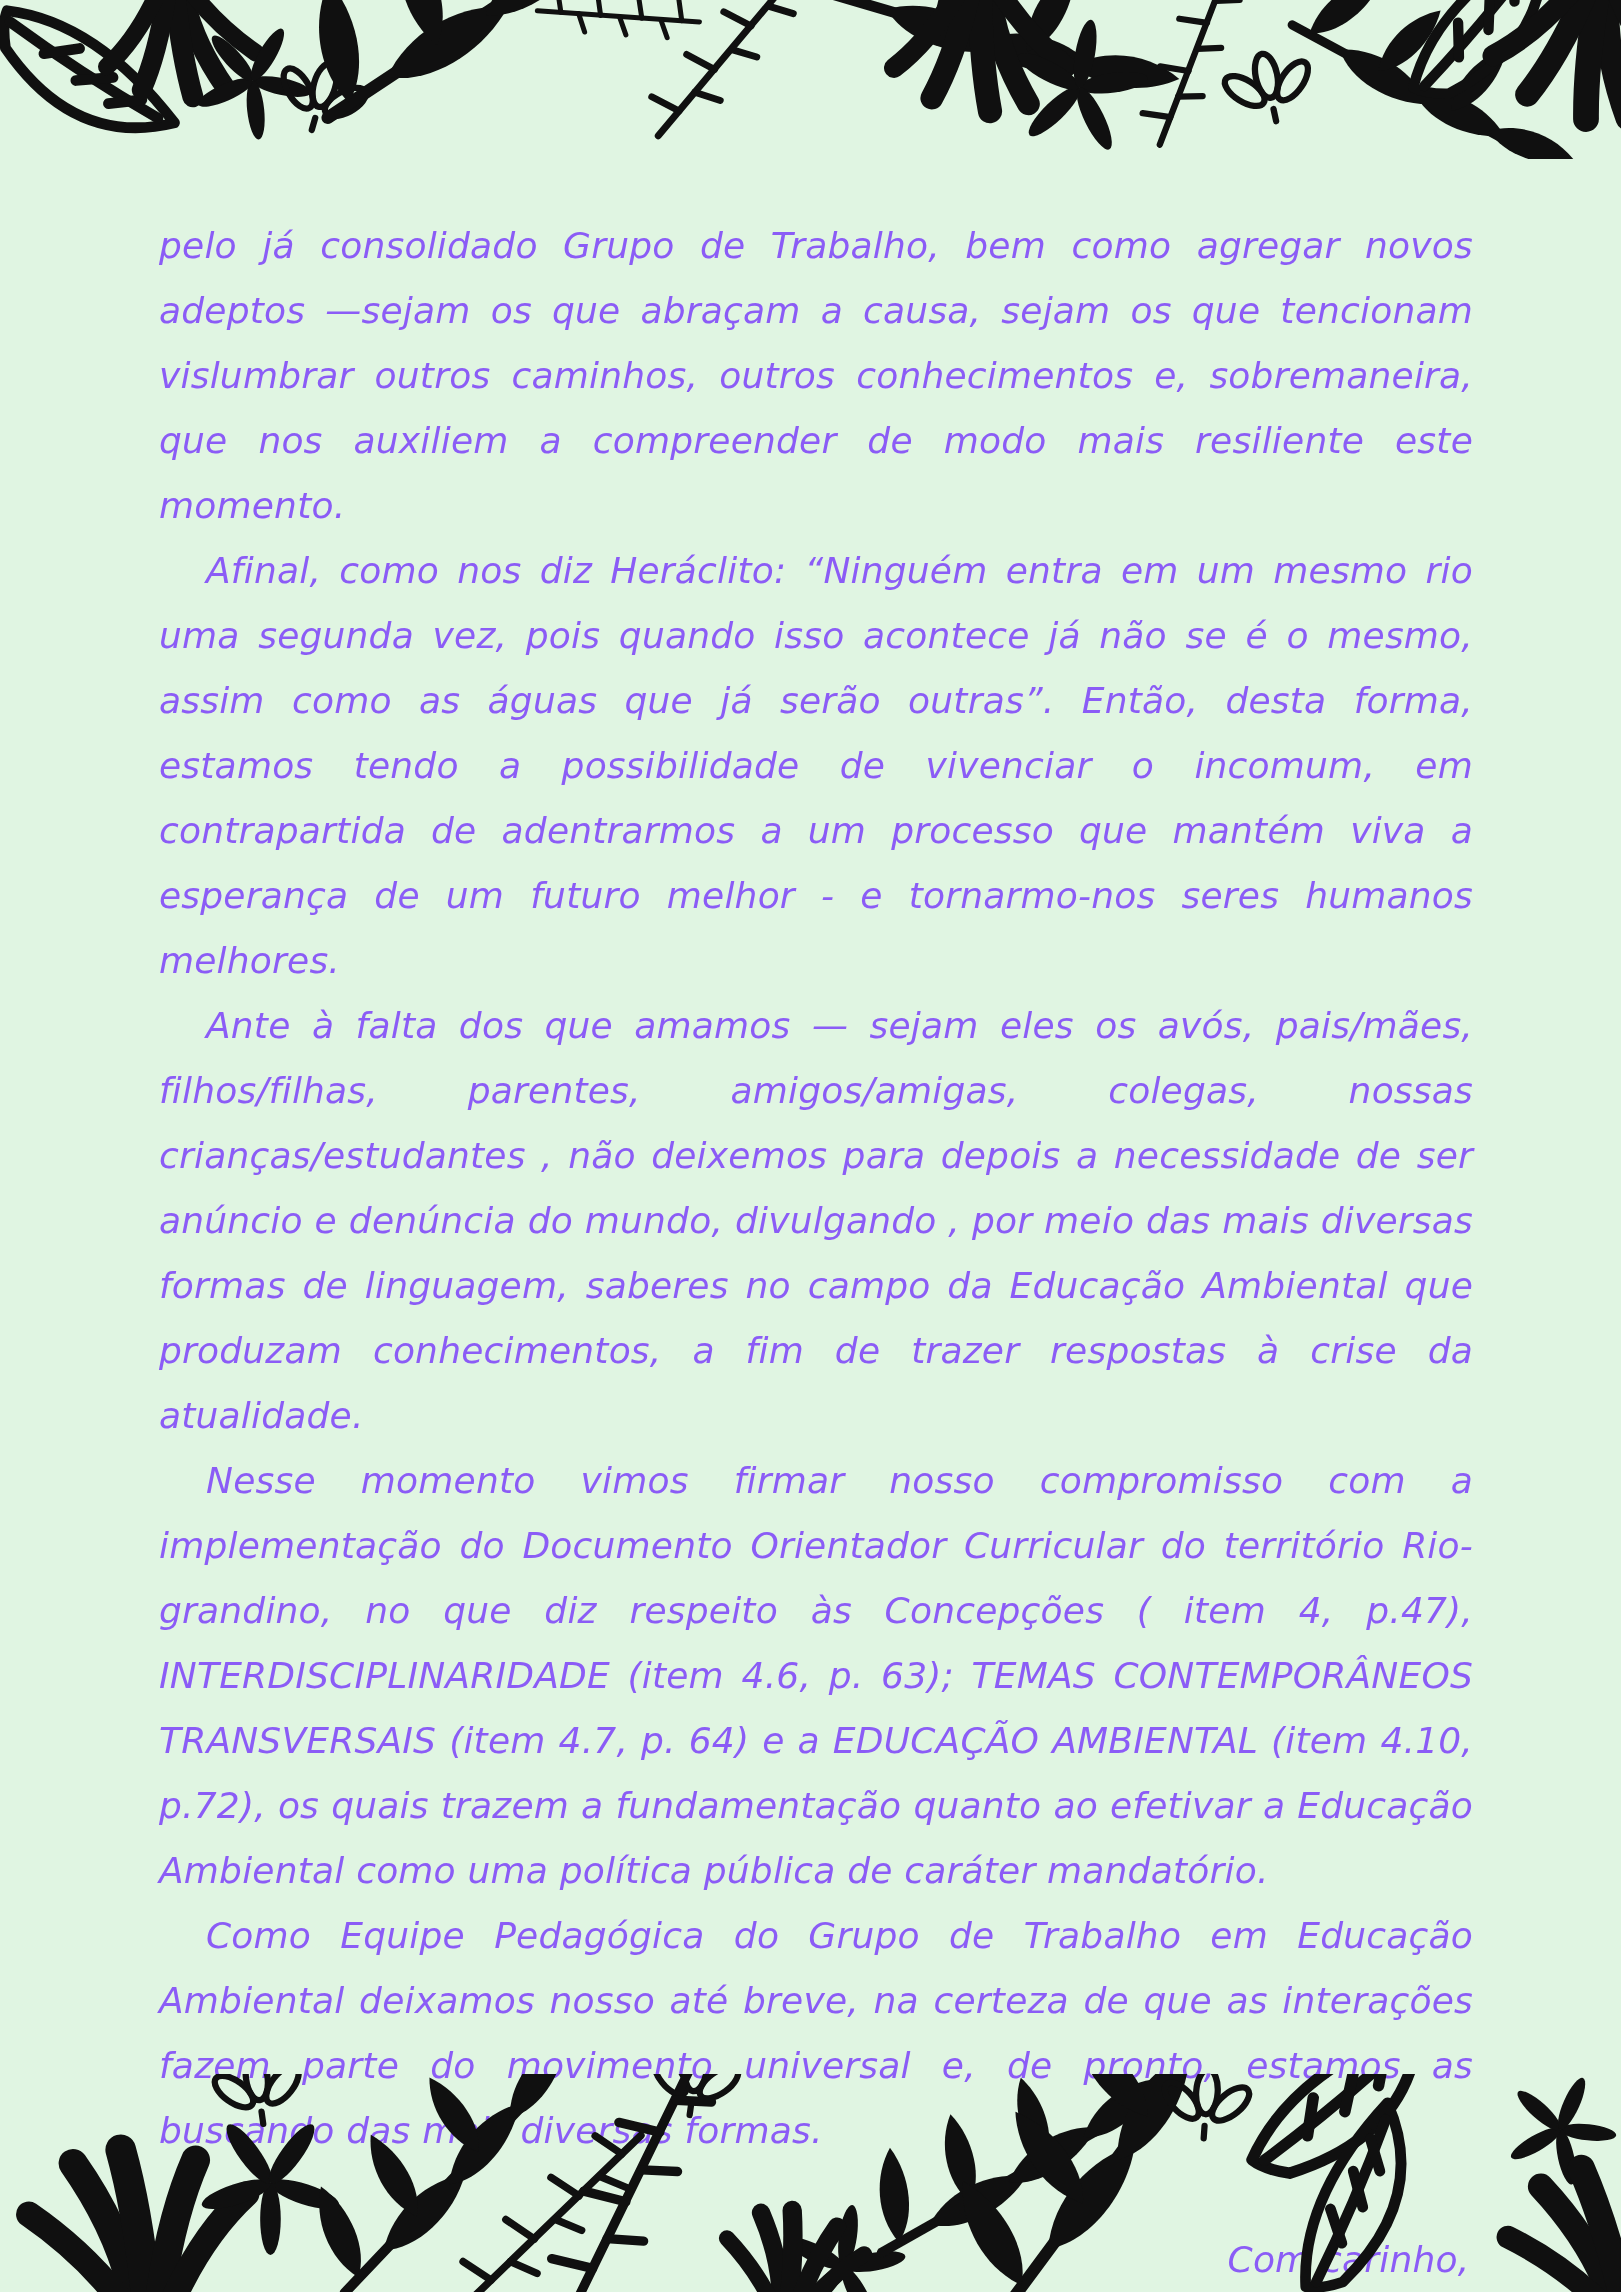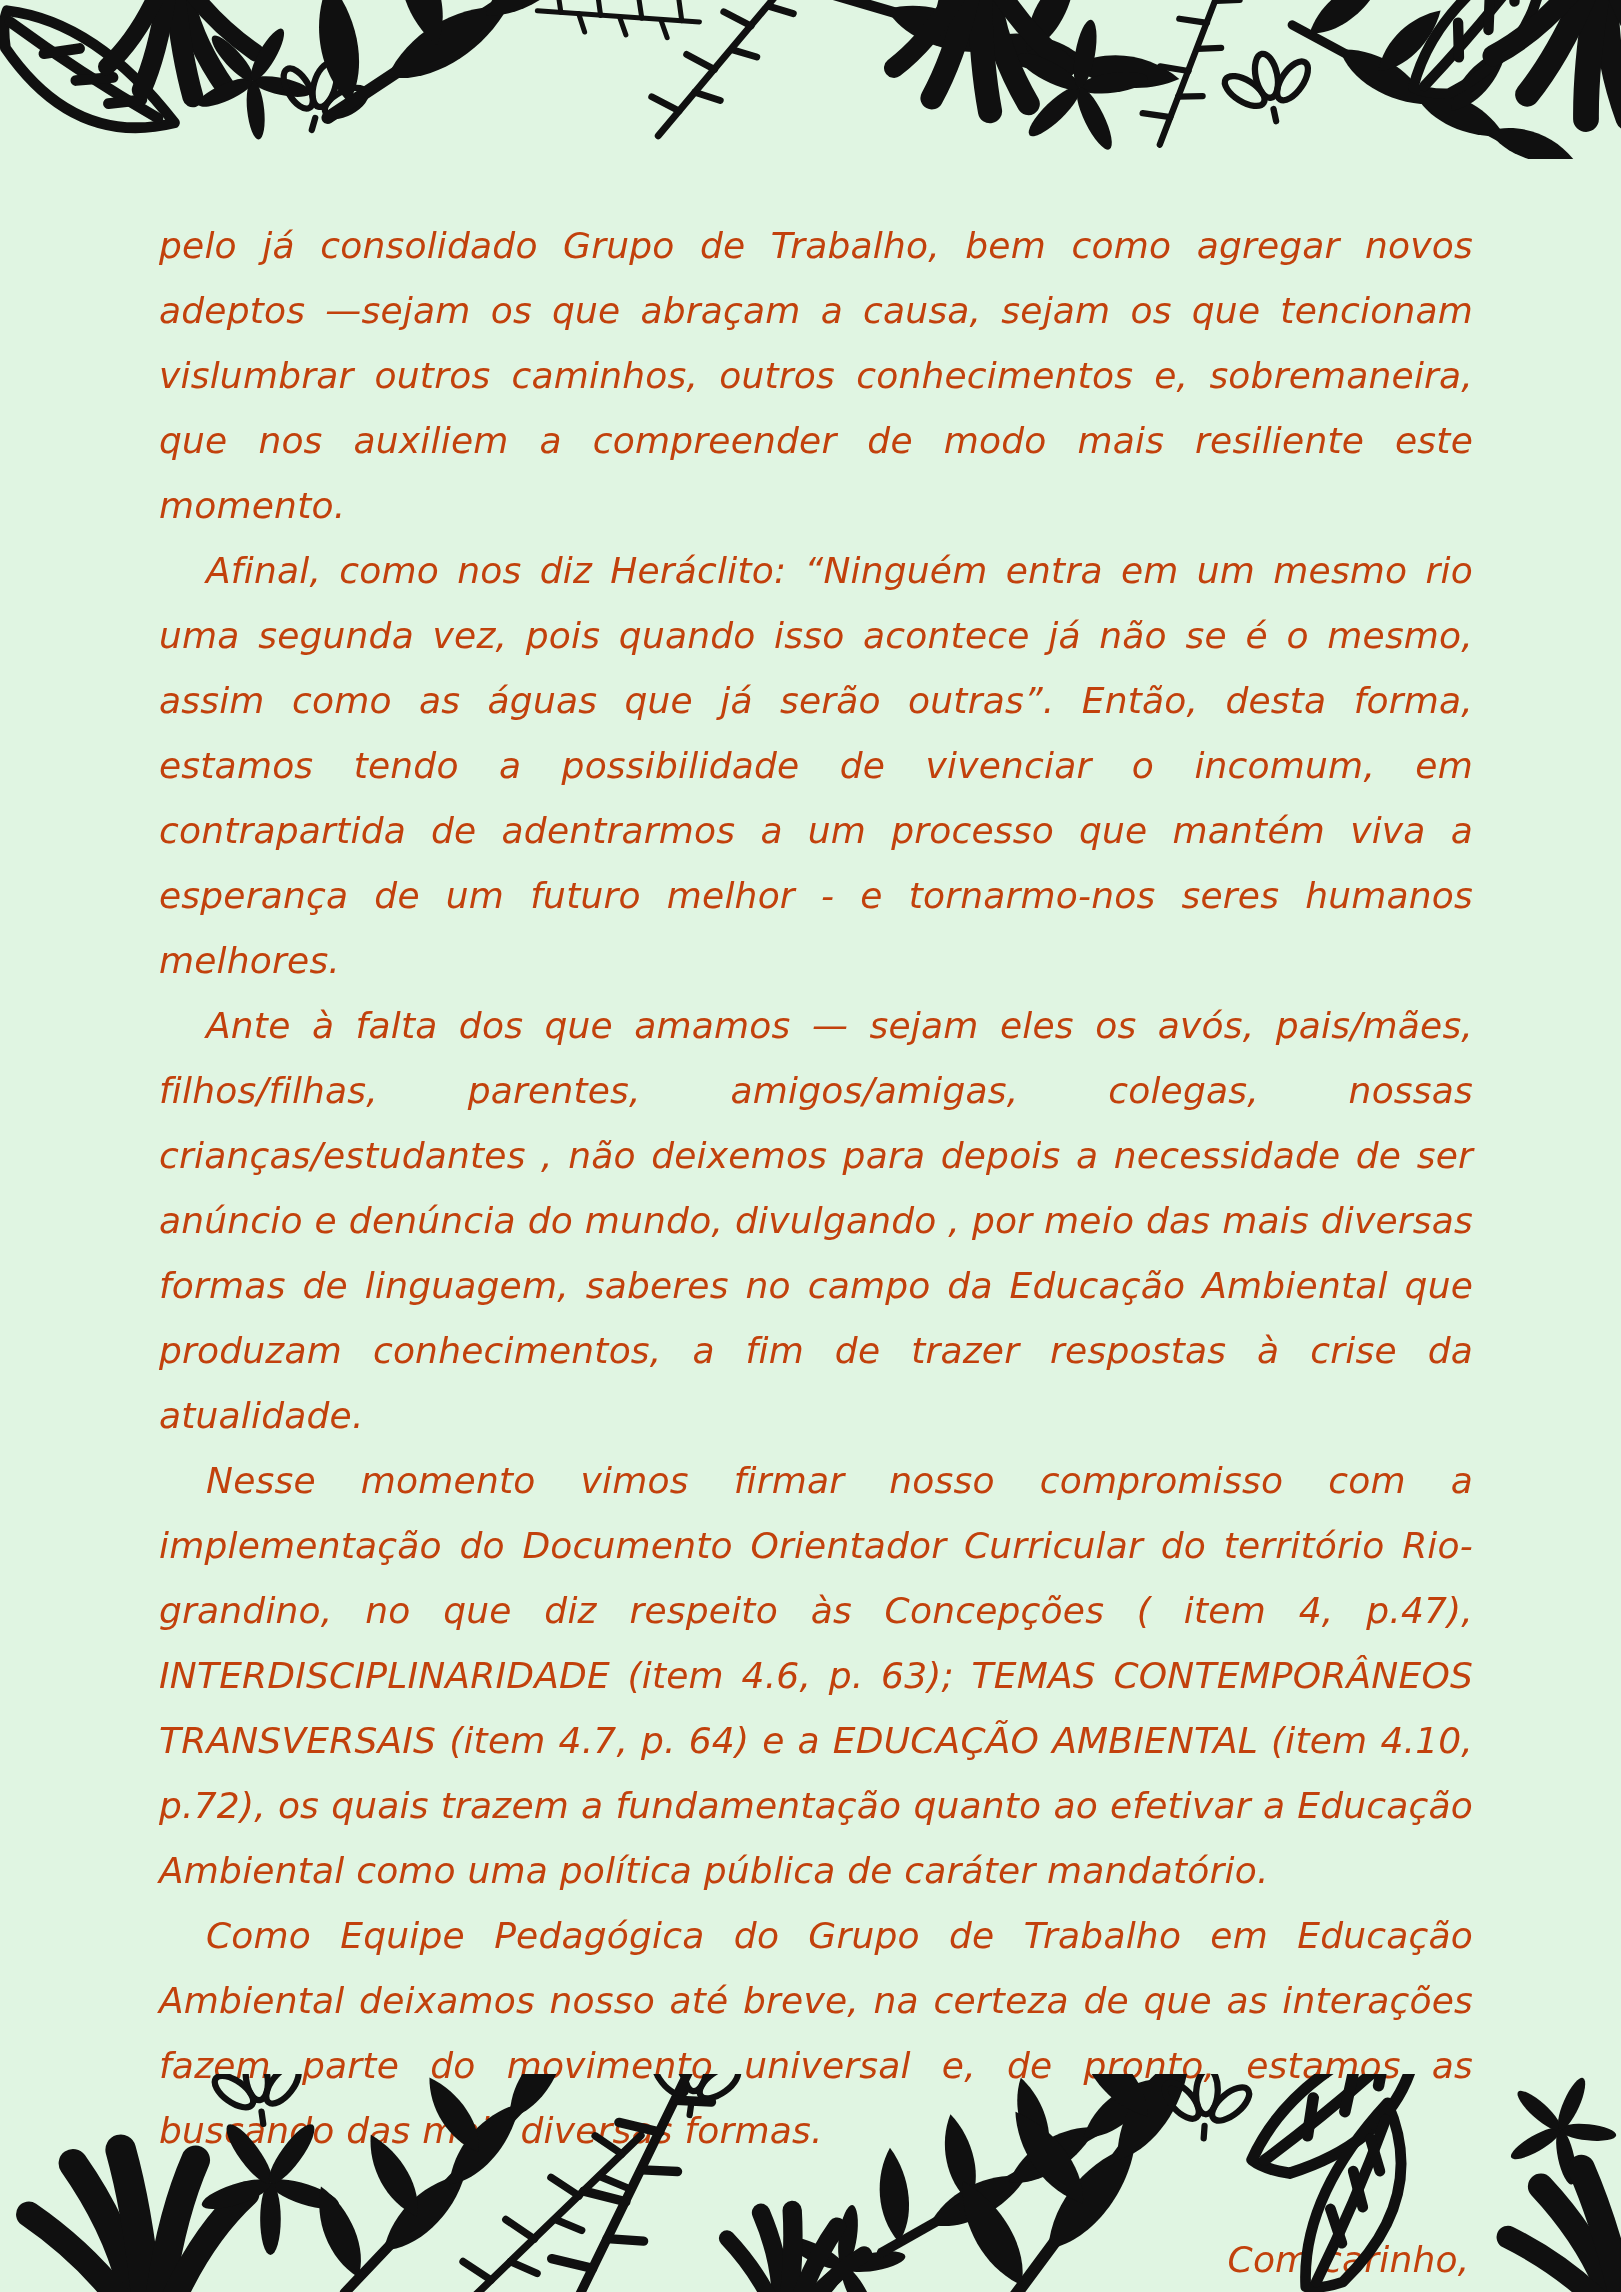--- a/index.html
+++ b/index.html
@@ -9,21 +9,21 @@
     font-family:"DejaVu Sans", sans-serif;
     overflow:hidden;
   }
   .page{position:relative;width:1621px;height:2293px;color:#101010}
   .border{position:absolute;left:0;width:1621px;display:block;color:#101010}
   .border.top{top:0;height:159px}
   .border.bottom{bottom:0;height:219px}
   .content{
     position:absolute;
     top:213px;left:159px;right:148px;
-    color:#c2410c;
+    color:#8b5cf6;
     font-style:italic;
     font-size:36px;
     line-height:65px;
     letter-spacing:0.2px;
     text-align:justify;
   }
   .para{margin:0;padding:0;text-indent:0}
   .para.indent{text-indent:47px}
   .signature{margin-top:64px;text-align:right;padding-right:3.6px}
   .signature p{margin:0}

